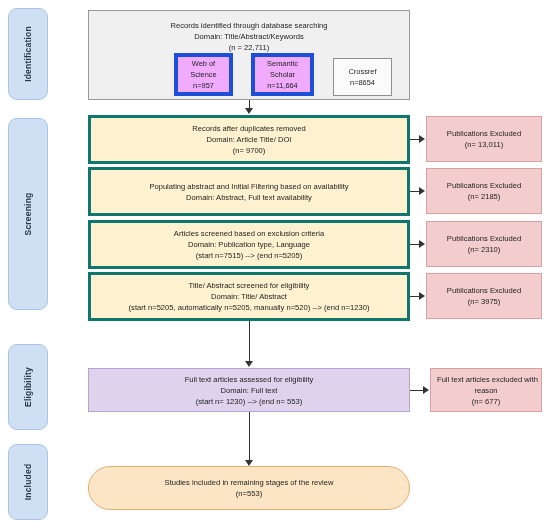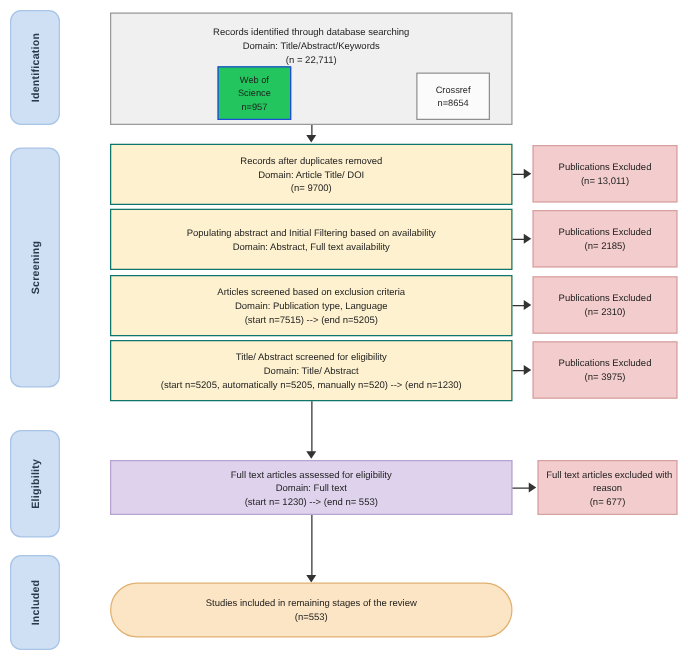--- a/index.html
+++ b/index.html
@@ -55,34 +55,34 @@
   }
   .box .line { display: block; white-space: nowrap; }
 
   .box-identification {
     background: #f0f0f0;
     border: 1px solid #9a9a9a;
     justify-content: flex-start;
     padding-top: 9px;
   }
   .box-source {
-    background: #22c55e;
-    border: 1px solid #1d4ed8;
+    background: #f0abfc;
+    border: 4px solid #1d4ed8;
     font-size: 7.4px;
     line-height: 1.5;
   }
   .box-source-plain {
     background: #fbfbfb;
     border: 1px solid #8f8f8f;
     font-size: 7.4px;
     line-height: 1.5;
   }
   .box-screening {
     background: #fdf1cf;
-    border: 1px solid #0f766e;
+    border: 3px solid #0f766e;
   }
   .box-excluded {
     background: #f3cdcd;
     border: 1px solid #d7a1a1;
   }
   .box-eligibility {
     background: #ded2ec;
     border: 1px solid #b6a3cf;
   }
   .box-included {
@@ -140,20 +140,25 @@
     <span class="line">(n = 22,711)</span>
   </div>
 
 
   <div class="box box-source" style="left:174px; top:53px; width:59px; height:43px;">
     <span class="line">Web of</span>
     <span class="line">Science</span>
     <span class="line">n=957</span>
   </div>
 
+  <div class="box box-source" style="left:251px; top:53px; width:63px; height:43px;">
+    <span class="line">Semantic</span>
+    <span class="line">Scholar</span>
+    <span class="line">n=11,664</span>
+  </div>
 
   <div class="box box-source-plain" style="left:333px; top:58px; width:59px; height:38px;">
     <span class="line">Crossref</span>
     <span class="line">n=8654</span>
   </div>
 
   <div class="conn-v" style="left:249px; top:100px; height:9px;"></div>
   <div class="arrow-down" style="left:245px; top:108px;"></div>
 
   <div class="box box-screening" style="left:88px; top:115px; width:322px; height:49px;">

